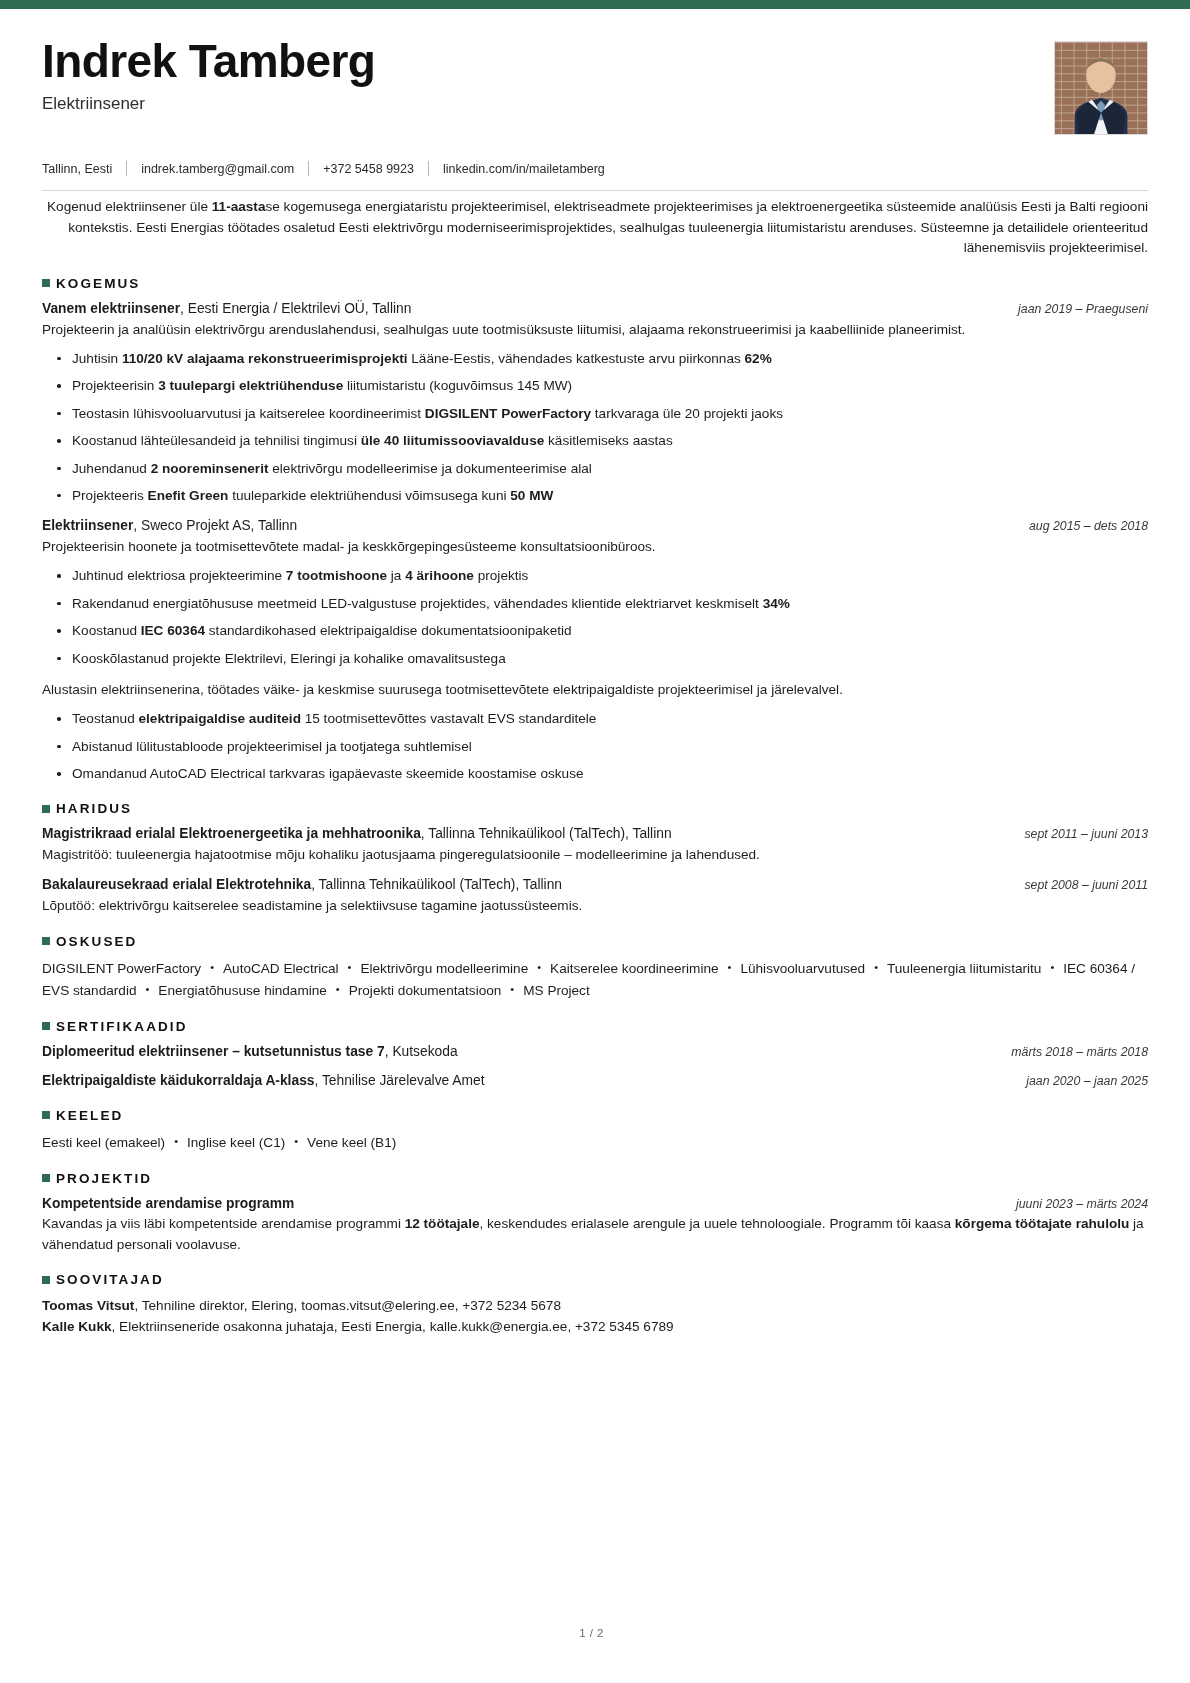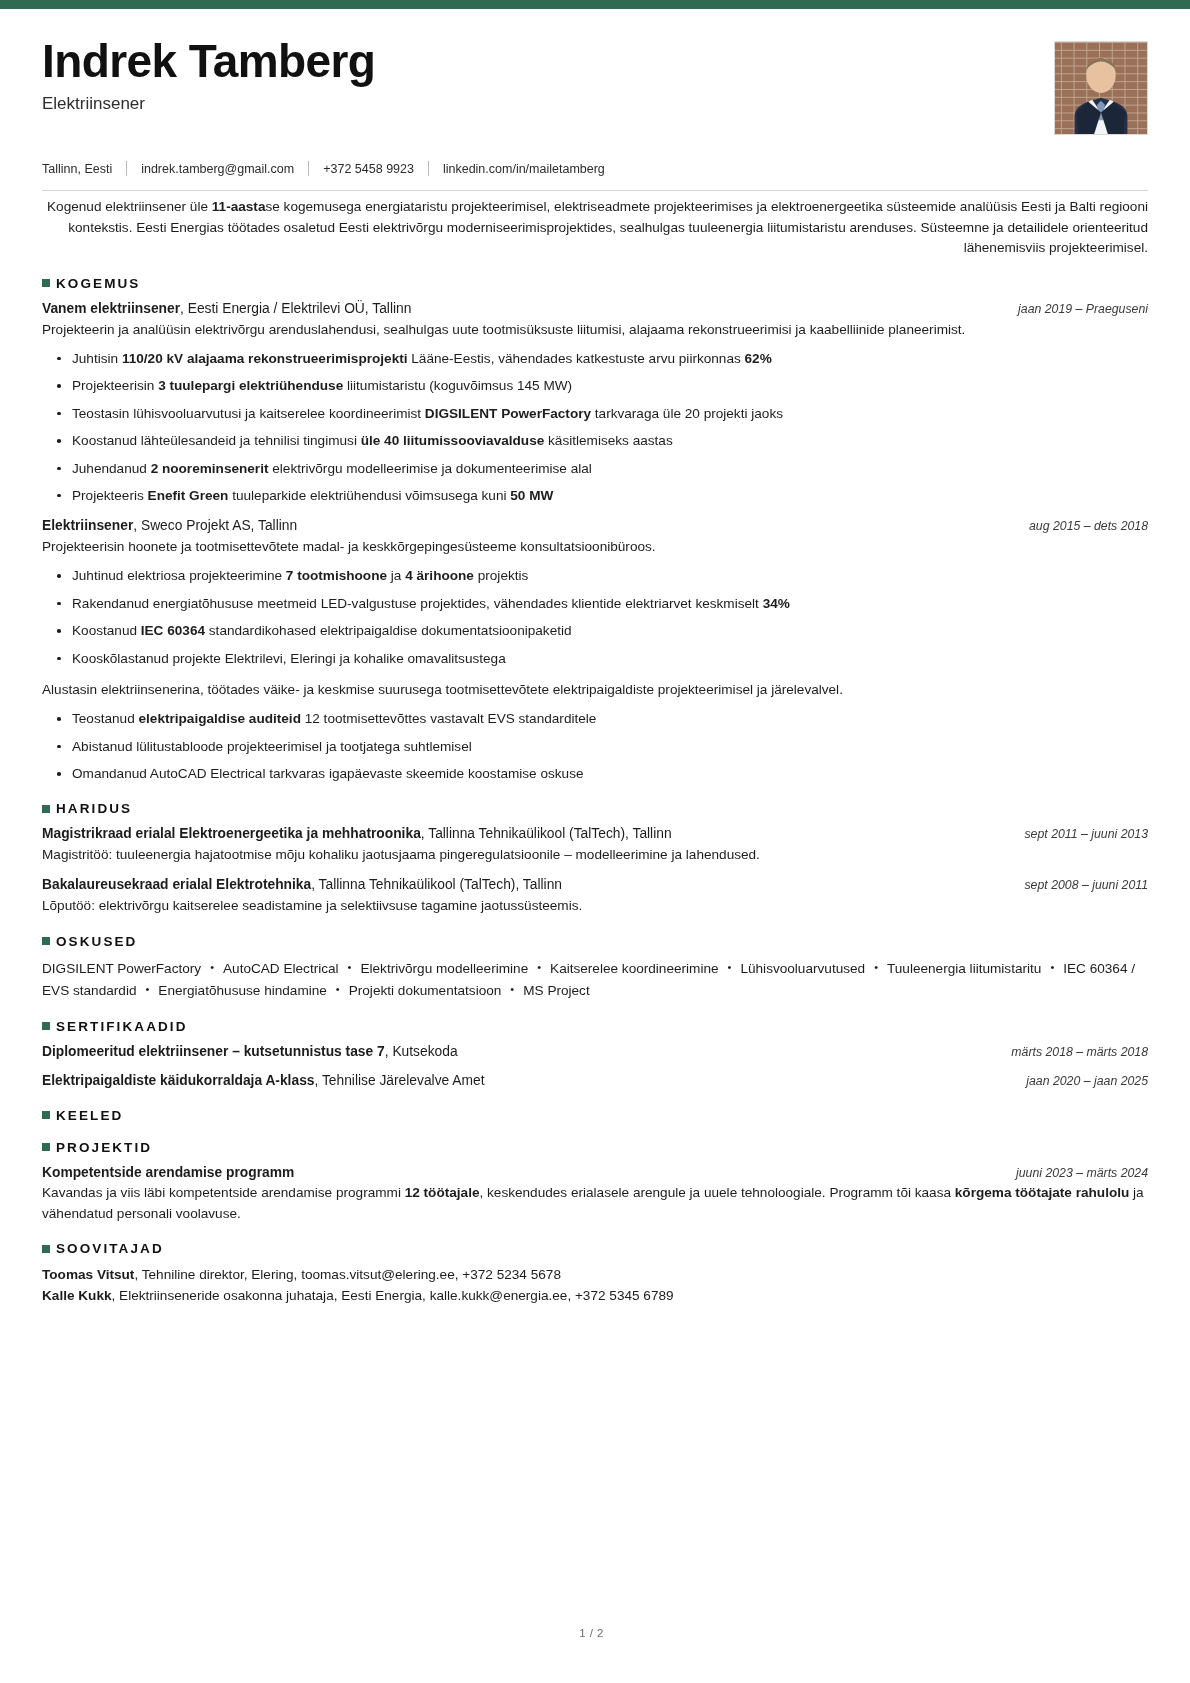--- a/index.html
+++ b/index.html
@@ -267,21 +267,21 @@
           <ul class="bullets">
             <li><span>Juhtinud elektriosa projekteerimine </span><b>7 tootmishoone</b><span> ja </span><b>4 ärihoone</b><span> projektis</span></li>
             <li><span>Rakendanud energiatõhususe meetmeid LED-valgustuse projektides, vähendades klientide elektriarvet keskmiselt </span><b>34%</b></li>
             <li><span>Koostanud </span><b>IEC 60364</b><span> standardikohased elektripaigaldise dokumentatsioonipaketid</span></li>
             <li><span>Kooskõlastanud projekte Elektrilevi, Eleringi ja kohalike omavalitsustega</span></li>
           </ul>
         </div>
         <div class="entry">
           <div class="entry-desc">Alustasin elektriinsenerina, töötades väike- ja keskmise suurusega tootmisettevõtete elektripaigaldiste projekteerimisel ja järelevalvel.</div>
           <ul class="bullets">
-            <li><span>Teostanud </span><b>elektripaigaldise auditeid</b><span> 12 tootmisettevõttes vastavalt EVS standarditele</span></li>
+            <li><span>Teostanud </span><b>elektripaigaldise auditeid</b><span> 15 tootmisettevõttes vastavalt EVS standarditele</span></li>
             <li><span>Abistanud lülitustabloode projekteerimisel ja tootjatega suhtlemisel</span></li>
             <li><span>Omandanud AutoCAD Electrical tarkvaras igapäevaste skeemide koostamise oskuse</span></li>
           </ul>
         </div>
       </div>
   </div>
 
   <div class="section">
     <div class="section-head">
       <span class="sq"></span>
@@ -332,20 +332,21 @@
           </div>
         </div>
       </div>
   </div>
 
   <div class="section">
     <div class="section-head">
       <span class="sq"></span>
       <span class="section-title">KEELED</span>
     </div>
+    <div class="inline-list"><span>Eesti keel (emakeel)</span><span class="dot">•</span><span>Inglise keel (C1)</span><span class="dot">•</span><span>Vene keel (B1)</span></div>
   </div>
 
   <div class="section">
     <div class="section-head">
       <span class="sq"></span>
       <span class="section-title">PROJEKTID</span>
     </div>
     <div>
         <div class="entry">
           <div class="entry-head">

